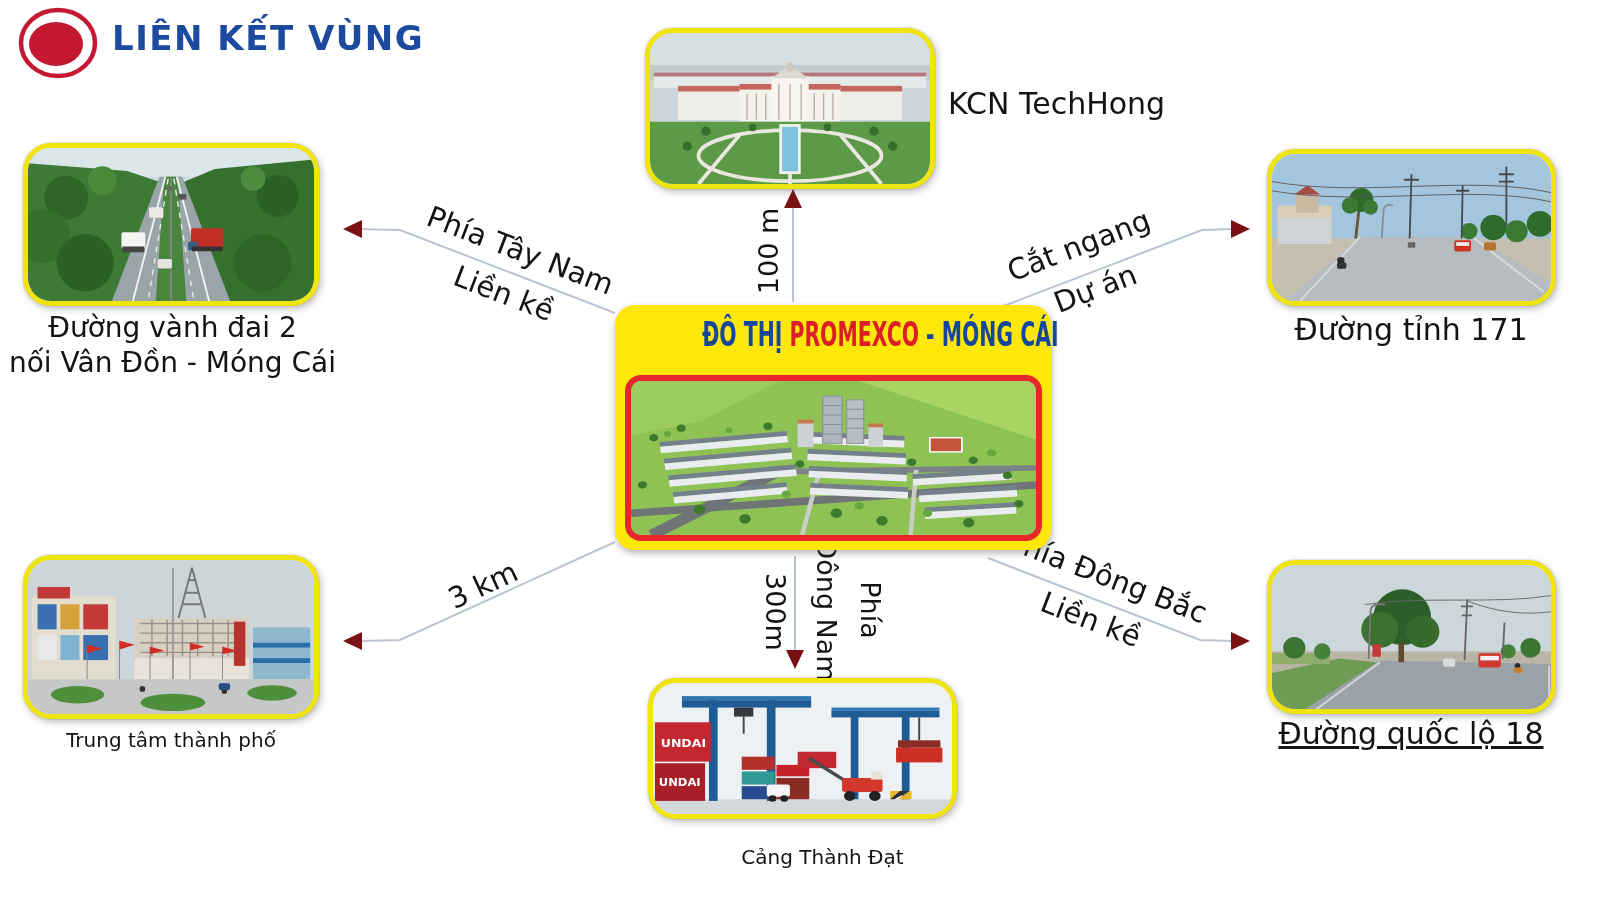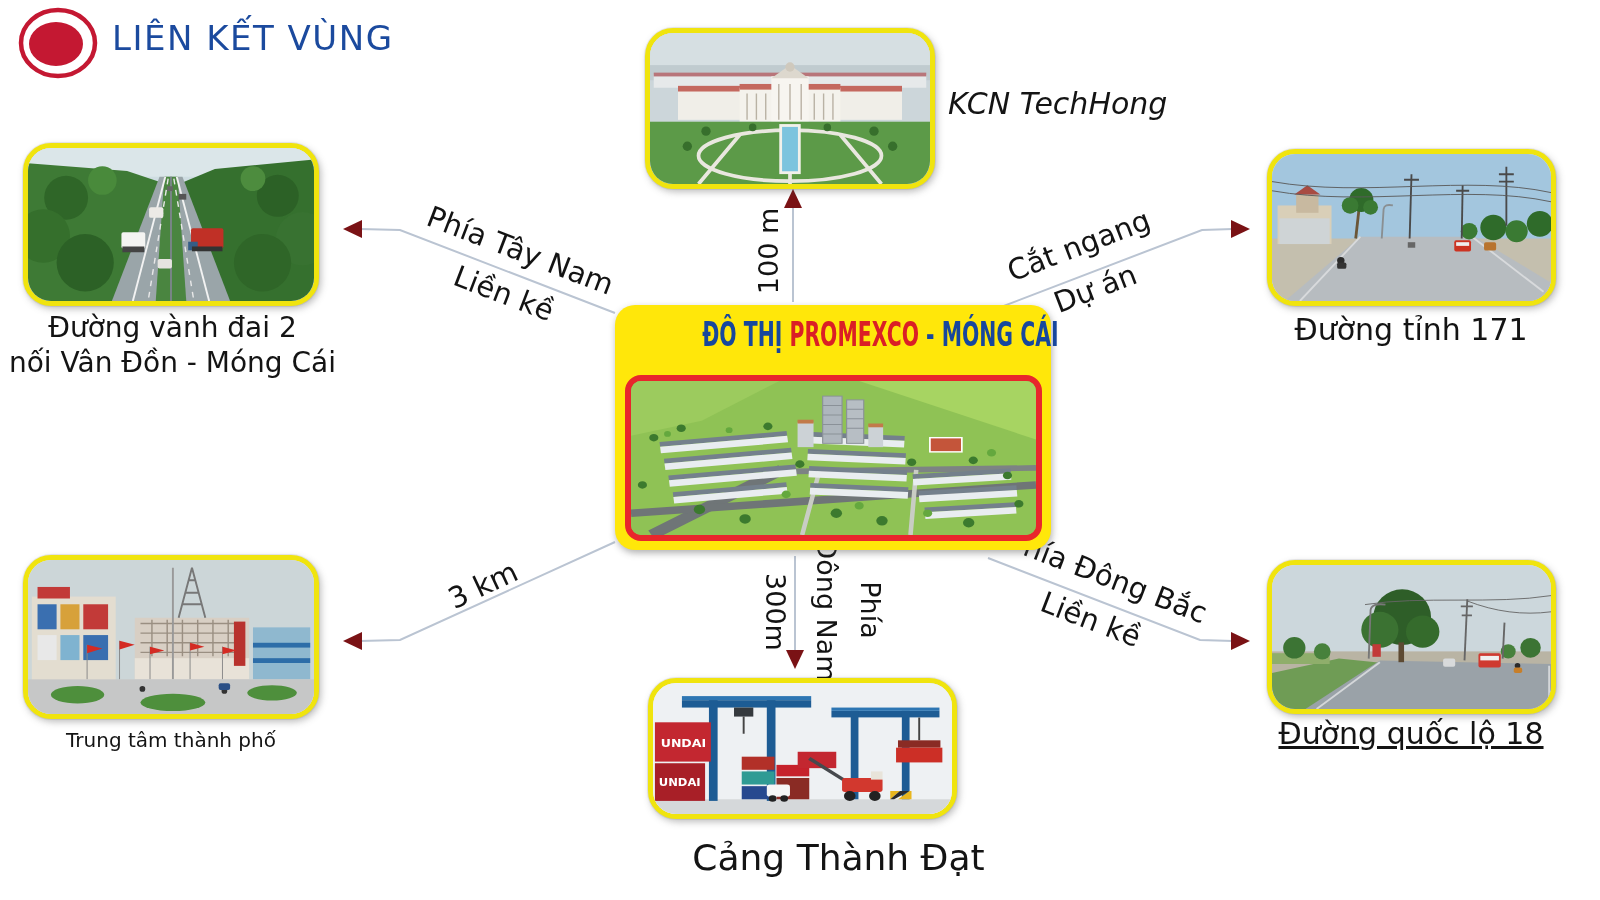--- a/index.html
+++ b/index.html
@@ -3,21 +3,21 @@
 <meta charset="utf-8">
 <style>
   html,body{margin:0;padding:0;}
   body{
     width:1600px;height:900px;position:relative;overflow:hidden;background:#ffffff;
     font-family:"DejaVu Sans","Liberation Sans",sans-serif;color:#151515;
   }
   .abs{position:absolute;}
   
   .page-title{
-    position:absolute;left:112px;top:18px;font-size:34px;font-weight:normal;
+    position:absolute;left:112px;top:18px;font-size:34px;font-weight:bold;
     color:#1b4a9e;letter-spacing:1.5px;white-space:nowrap;
   }
   
   .photo{
     position:absolute;border:5px solid #f0e40e;border-radius:28px;overflow:hidden;
     box-sizing:border-box;background:#dfe6ea;
     box-shadow:0 0 0 1px rgba(0,0,0,.07),2px 3px 7px rgba(70,70,70,.35);
   }
   .photo svg{display:block;width:100%;height:100%;}
   
@@ -180,21 +180,21 @@
     <path d="M52,160 L96,108 M248,160 L204,108 M150,160 L150,148" stroke="#e9e7df" stroke-width="4" fill="none"></path>
     <rect x="140" y="98" width="20" height="50" fill="#7cc4de" stroke="#f2f1ea" stroke-width="3"></rect>
     <circle cx="60" cy="104" r="5" fill="#376f2c"></circle>
       <circle cx="240" cy="104" r="5" fill="#376f2c"></circle>
     <circle cx="40" cy="120" r="5" fill="#376f2c"></circle>
       <circle cx="260" cy="120" r="5" fill="#376f2c"></circle>
     <circle cx="110" cy="100" r="4" fill="#376f2c"></circle>
       <circle cx="190" cy="100" r="4" fill="#376f2c"></circle>
   </svg>
 </div>
-<div class="caption" style="left:948px;top:86px;width:230px;text-align:left;font-size:30px;font-style:italic;">
+<div class="caption" style="left:948px;top:86px;width:230px;text-align:left;font-size:30px;">
   <div>KCN TechHong</div>
 </div>
 
 <div class="photo" style="left:1267px;top:149px;width:289px;height:157px;">
   <svg viewBox="0 0 300 160" preserveAspectRatio="none">
     <rect width="300" height="160" fill="#a3c6de"></rect>
     <rect y="92" width="300" height="68" fill="#c4bfae"></rect>
     <polygon points="14,160 95,90 218,90 300,140 300,160" fill="#b7bcc0"></polygon>
     <line x1="95" y1="90" x2="30" y2="160" stroke="#d8dadc" stroke-width="2"></line>
     <line x1="215" y1="90" x2="292" y2="150" stroke="#d8dadc" stroke-width="2"></line>
@@ -413,21 +413,21 @@
     <circle cx="204" cy="138" r="6" fill="#222"></circle>
       <circle cx="230" cy="138" r="6" fill="#222"></circle>
     <rect x="118" y="124" width="24" height="15" rx="3" fill="#f5f5f5"></rect>
     <circle cx="124" cy="141" r="4" fill="#222"></circle>
       <circle cx="136" cy="141" r="4" fill="#222"></circle>
     <polygon points="246,132 256,132 246,142" fill="#e8b61e"></polygon>
     <polygon points="256,132 266,132 250,142 246,142" fill="#2b2b2b"></polygon>
     <polygon points="266,132 268,132 268,142 254,142" fill="#e8b61e"></polygon>
   </svg>
 </div>
-<div class="caption" style="left:676px;top:840px;width:325px;font-size:36px;">
+<div class="caption" style="left:660px;top:840px;width:325px;font-size:20px;">
   <div>Cảng Thành Đạt</div>
 </div>
 
 <div class="photo" style="left:1267px;top:560px;width:289px;height:154px;">
   <svg viewBox="0 0 300 160" preserveAspectRatio="none">
     <rect width="300" height="160" fill="#ccd7dc"></rect>
     <rect y="96" width="300" height="64" fill="#b9b4a4"></rect>
     <polygon points="0,160 0,120 72,104 130,110 64,160" fill="#6f9c55"></polygon>
     <rect x="0" y="98" width="62" height="12" fill="#8fae6b"></rect>
     <polygon points="36,160 116,106 300,110 300,160" fill="#9aa2a8"></polygon>

